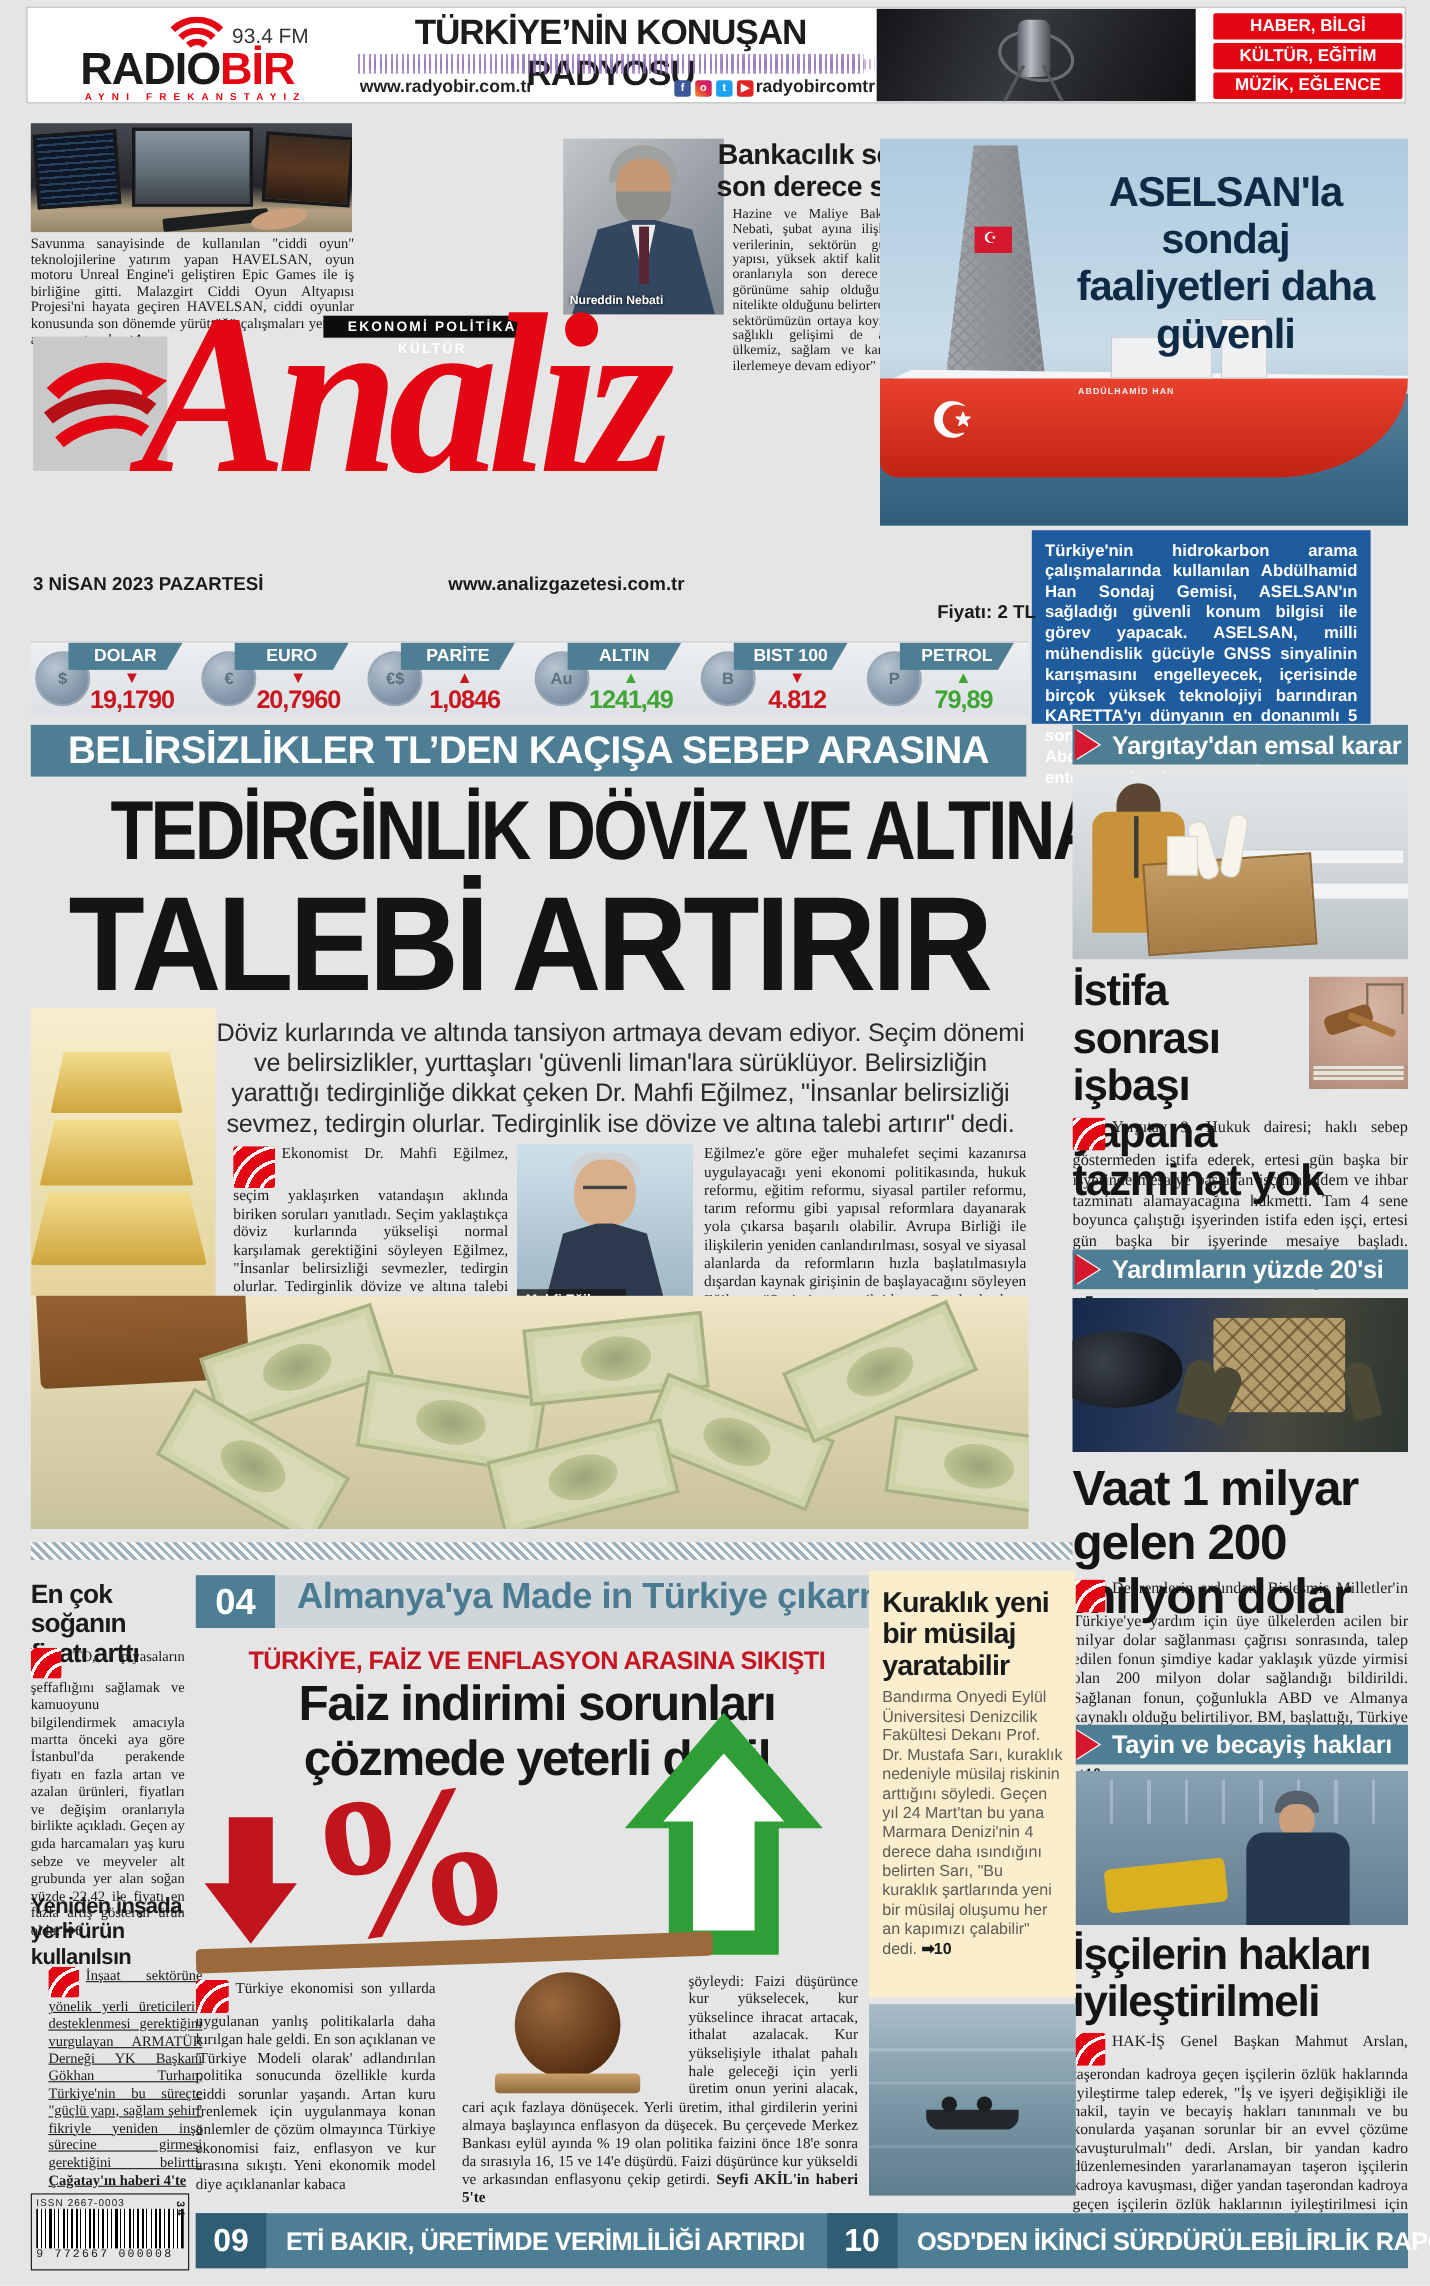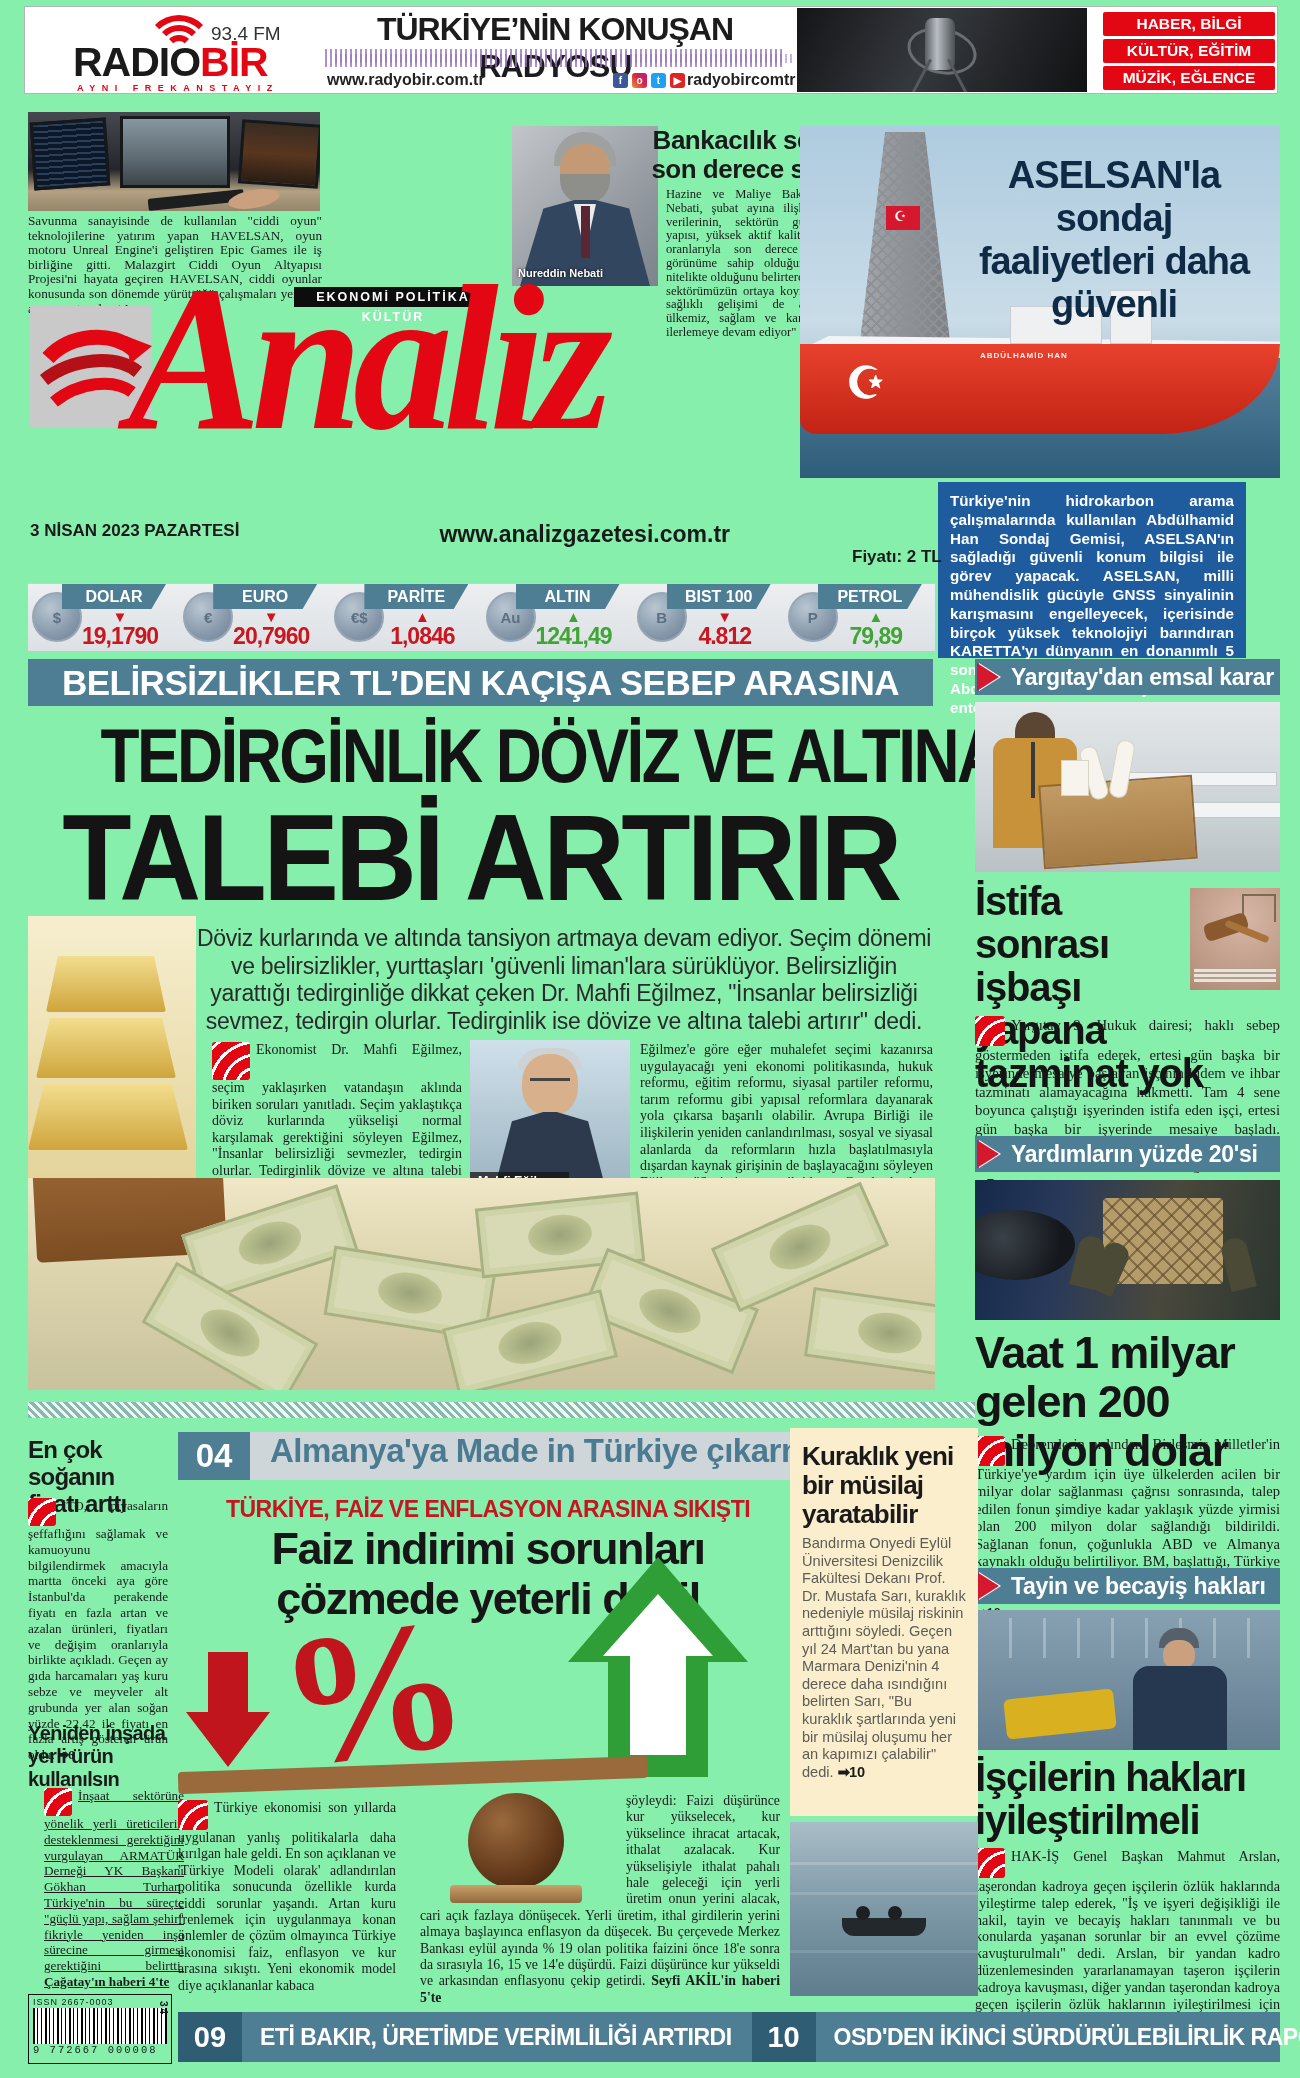--- a/index.html
+++ b/index.html
@@ -1,17 +1,17 @@
 <!DOCTYPE html>
 <html><head>
 <meta charset="utf-8">
 <style>
   html,body{margin:0;padding:0;background:#fff;}
   body{font-family:"Liberation Sans",sans-serif;color:#1a1a1a;}
-  #page{position:relative;width:1300px;height:2078px;background:#86efac;overflow:hidden;}
+  #page{position:relative;width:1300px;height:2078px;background:#e5e5e5;overflow:hidden;}
   .abs{position:absolute;}
   .ph{position:absolute;overflow:hidden;}
   .serif{font-family:"Liberation Serif",serif;}
   .just{text-align:justify;}
   .ref{font-weight:bold;color:#1a1a1a;white-space:nowrap;}
   .ref .ra{letter-spacing:-1px;}
   .alogo{display:inline-block;background:#e30613;border-radius:3px;
     background-image:repeating-radial-gradient(circle at 115% 120%, rgba(255,255,255,0) 0 5px, #fff 5px 8px, rgba(255,255,255,0) 8px 13px);
     vertical-align:top;margin-right:6px;}
   
@@ -72,21 +72,21 @@
   .ship-cres{position:absolute;left:46px;bottom:70px;color:#fff;font-size:44px;font-weight:bold;}
   .ship-name{position:absolute;left:180px;bottom:118px;color:#fff;font-size:8px;letter-spacing:1px;font-weight:bold;opacity:.9;}
   .ship-head{position:absolute;right:16px;top:28px;width:300px;text-align:center;font-size:38px;line-height:43px;font-weight:900;letter-spacing:-1px;color:#0e2a44;}
   .aselsan-box{left:938px;top:482px;width:308px;height:176px;background:#1e5c9e;color:#fff;padding:10px 12px;box-sizing:border-box;font-size:15.2px;line-height:18.8px;font-weight:bold;text-align:justify;}
   .aselsan-box .ref{color:#fff;}
   
   .cat-bar{left:294px;top:287px;width:198px;height:20px;background:#0d0d0d;color:#fff;font-size:12.5px;font-weight:bold;letter-spacing:2px;text-align:center;line-height:20px;}
   .logo-globe{left:30px;top:306px;width:122px;height:122px;background:#c9c9c9;}
   .title-analiz{left:128px;top:228px;width:690px;font-family:"Liberation Serif",serif;font-style:italic;font-weight:bold;font-size:208px;color:#e30613;letter-spacing:-10px;line-height:1.25;transform:scaleX(.96);transform-origin:left center;}
   .date-l{left:30px;top:521px;font-size:17px;font-weight:bold;}
-  .web-c{left:300px;top:521px;width:430px;text-align:right;font-size:23px;font-weight:bold;}
+  .web-c{left:300px;top:521px;width:430px;text-align:center;font-size:17px;font-weight:bold;}
   .price-r{left:852px;top:547px;font-size:17px;font-weight:bold;}
   
   #ticker{left:28px;top:583px;width:907px;height:67px;background:linear-gradient(180deg,#eceef0,#dde1e5);border-top:1px solid #c8cdd2;display:flex;}
   .tk{flex:1;position:relative;}
   .tk-coin{position:absolute;left:4px;top:8px;width:46px;height:46px;border-radius:50%;background:radial-gradient(circle at 35% 30%,#b9c6d2,#8799ab 60%,#6d8093);border:2px solid #97a7b6;color:#5d7082;font-weight:bold;font-size:15px;display:flex;align-items:center;justify-content:center;}
   .tk-label{margin-left:34px;width:104px;height:25px;background:#4d7e94;color:#fff;font-weight:bold;font-size:16px;text-align:center;line-height:25px;clip-path:polygon(0 0,100% 0,86% 100%,0 100%);}
   .tk-mid{margin-left:40px;width:104px;text-align:center;}
   .tk-tri{font-size:15px;line-height:16px;}
   .tk-val{font-size:23px;font-weight:bold;letter-spacing:-1px;line-height:22px;}
   .red{color:#c9161f;} .green{color:#3fa535;}

